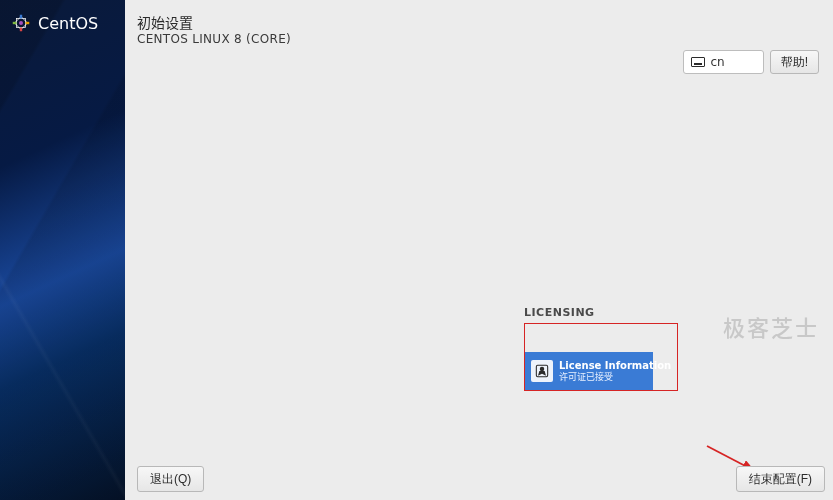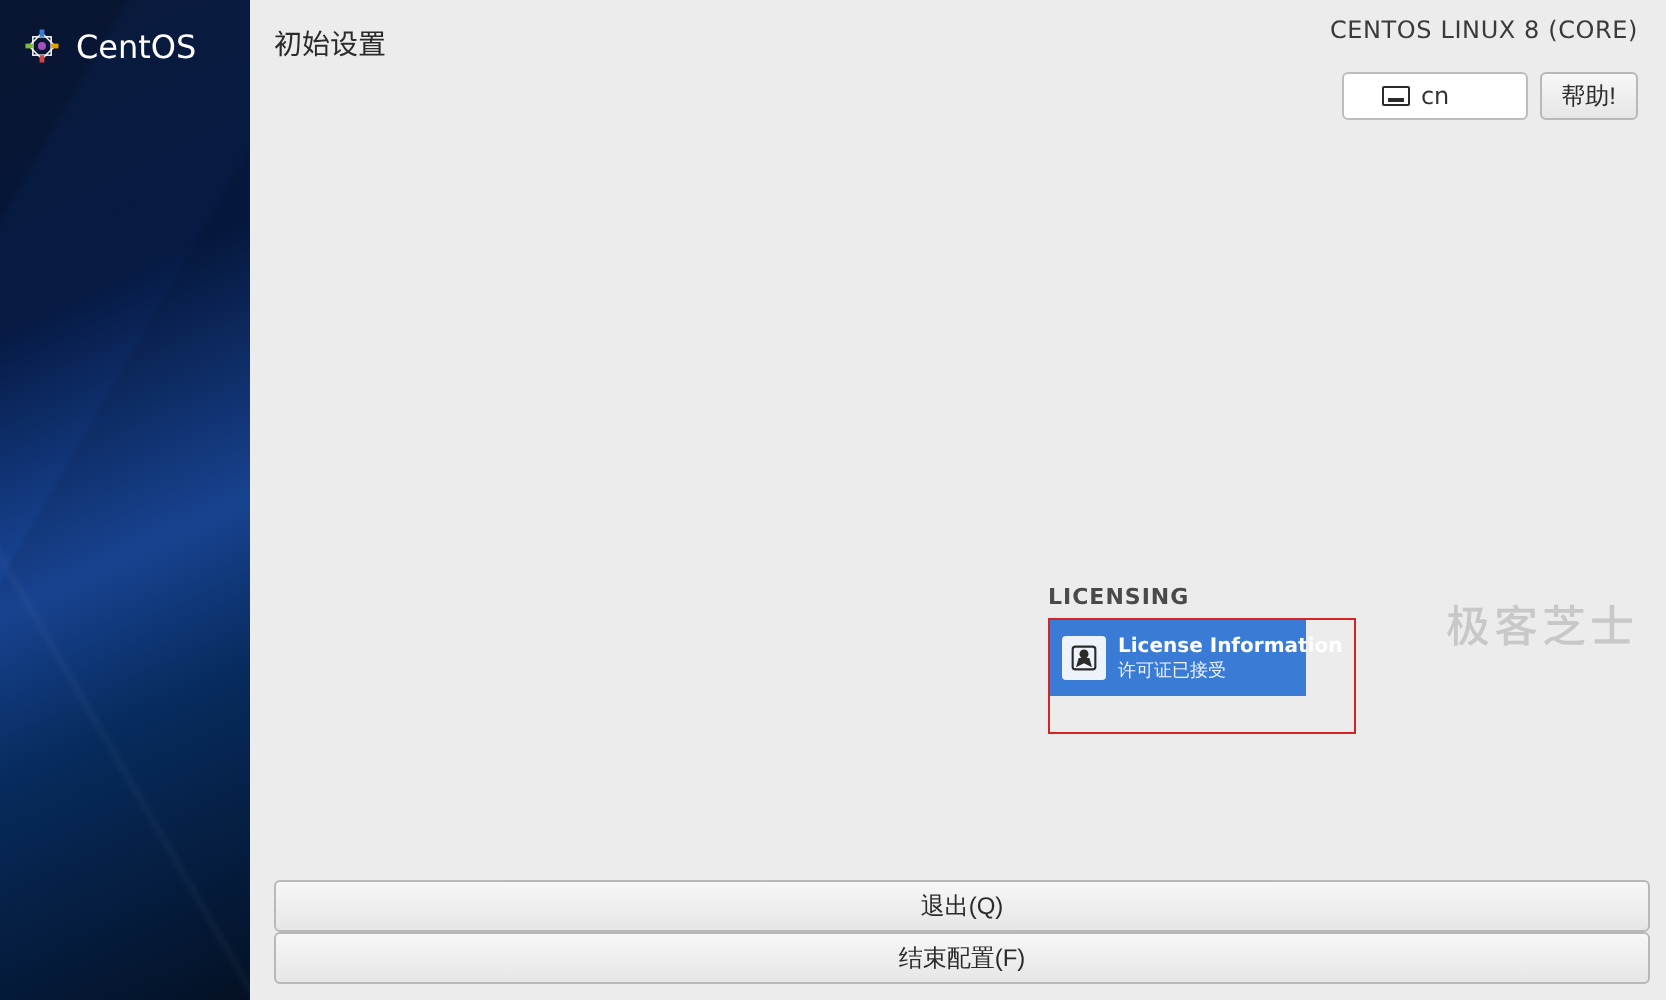--- a/index.html
+++ b/index.html
@@ -16,29 +16,29 @@
       linear-gradient(60deg, transparent 30%, rgba(255,255,255,0.03) 31%, transparent 32%),
       linear-gradient(120deg, rgba(0,0,0,0.15) 15%, transparent 16%, transparent 40%, rgba(0,0,0,0.1) 41%);
   }
   .sidebar-brand { display: flex; align-items: center; gap: 6px; padding: 12px 10px; position: relative; z-index: 2; }
   .centos-logo { width: 22px; height: 22px; position: relative; }
   .centos-logo svg { width: 100%; height: 100%; display: block; }
   .sidebar-brand-text { color: #fff; font-size: 16px; font-weight: 500; }
 
   .main { flex: 1; background: #ececec; display: flex; flex-direction: column; position: relative; }
   .header { padding: 8px 14px 0 12px; }
-  .header-row1 { display: flex; justify-content: space-between; align-items: flex-start; }
+  .header-row1 { display: flex; justify-content: space-between; align-items: flex-start; flex-direction: column; }
   .page-title { font-size: 14px; color: #2b2b2b; padding-top: 4px; }
   .header-right { text-align: right; }
   .distro-label { font-size: 12px; color: #3a3a3a; letter-spacing: 0.3px; }
   .header-row2 { display: flex; justify-content: flex-end; align-items: center; gap: 6px; margin-top: 4px; }
   .lang-box {
     display: inline-flex; align-items: center; gap: 5px;
     background: #fff; border: 1px solid #bdbdbd; border-radius: 3px;
-    padding: 2px 38px 2px 19px; height: 24px;
+    padding: 2px 38px 2px 7px; height: 24px;
   }
   .kbd-icon {
     width: 14px; height: 10px; border: 1.3px solid #2b2b2b; border-radius: 1px;
     position: relative;
   }
   .kbd-icon::after{
     content:""; position:absolute; left:2px; right:2px; bottom:1.5px; height:1.5px; background:#2b2b2b;
   }
   .lang-code { font-size: 12px; color: #333; }
   .btn {
@@ -50,39 +50,39 @@
   .watermark {
     position: absolute; right: 14px; top: 236px;
     color: #c8c8c8; font-size: 22px; letter-spacing: 2px; font-weight: 500;
   }
 
   .license-wrap {
     position: absolute; left: 399px; top: 232px; width: 154px;
   }
   .section-label { font-size: 11px; font-weight: 700; color: #4a4a4a; letter-spacing: 0.5px; margin-bottom: 4px; }
   .highlight-box {
-    border: 1.5px solid #d62424; padding: 0; width: 154px; height: 58px;
-    display: flex; align-items: flex-start;
+    border: 1.5px solid #d62424; padding: 0; width: 154px; height: 68px;
+    display: flex; align-items: flex-end;
   }
   .spoke {
     background: #3a7bd5; color: #fff; width: 128px; height: 38px;
     display: flex; align-items: center; gap: 6px; padding: 4px 6px; cursor: pointer;
   }
   .spoke-icon {
     width: 22px; height: 22px; background: #eef3fb; border-radius: 2px;
     display: flex; align-items: center; justify-content: center; flex: 0 0 22px;
   }
   .spoke-icon svg { width: 16px; height: 16px; }
   .spoke-text { display: flex; flex-direction: column; line-height: 1.15; }
   .spoke-title { font-size: 10px; font-weight: 700; white-space: nowrap; }
-  .spoke-sub { font-size: 9px; color: #e9f1ff; font-family: Liberation Serif, serif; }
+  .spoke-sub { font-size: 9px; color: #e9f1ff; }
 
   .footer {
     position: absolute; left: 0; right: 0; bottom: 0;
-    display: flex; justify-content: space-between; padding: 10px 8px 8px 12px; flex-direction: column;
+    display: flex; justify-content: space-between; padding: 10px 8px 8px 12px;
   }
   .footer .btn { height: 26px; padding: 4px 12px; }
 
   .arrow {
     position: absolute; right: 74px; bottom: 26px; pointer-events: none;
   }
   .arrow svg { width: 54px; height: 30px; display: block; }
 </style>
 </head>
 <body>

